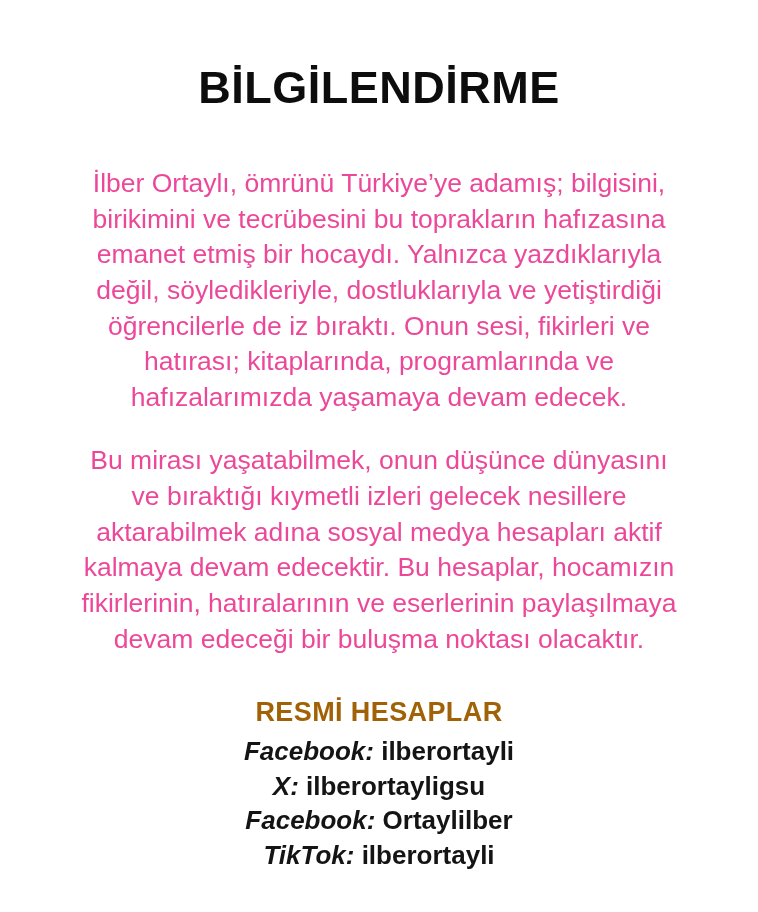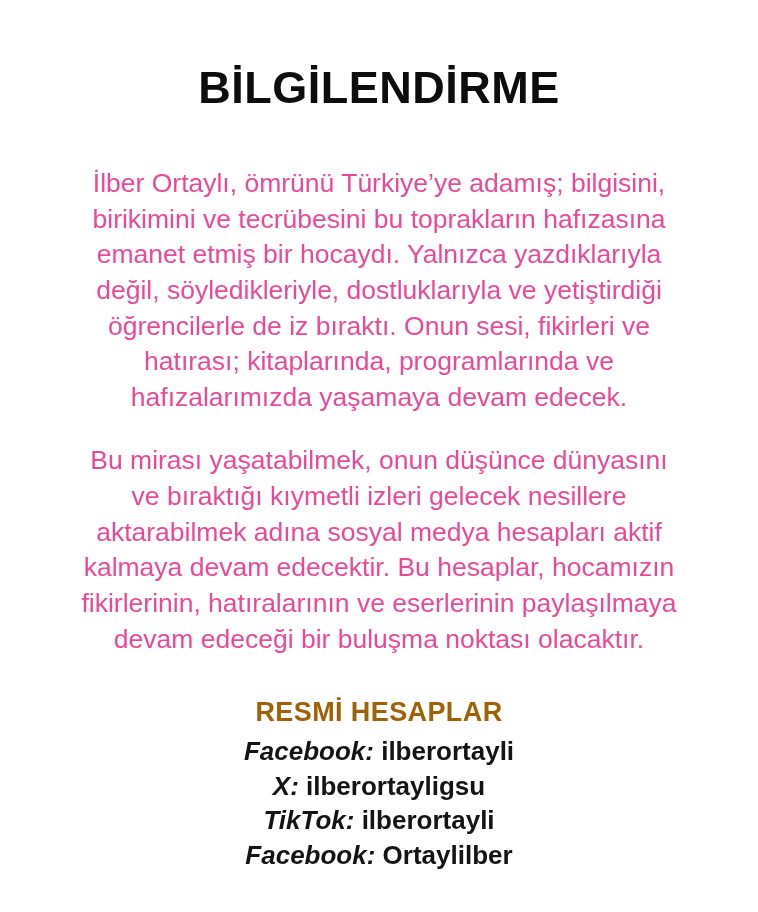--- a/index.html
+++ b/index.html
@@ -88,23 +88,23 @@
       <span class="account-label">Facebook:</span>
       <span class="account-handle">ilberortayli</span>
     </div>
 
     <div class="account-row">
       <span class="account-label">X:</span>
       <span class="account-handle">ilberortayligsu</span>
     </div>
 
     <div class="account-row">
-      <span class="account-label">TikTok:</span>
-      <span class="account-handle">ilberortayli</span>
+      <span class="account-label">Facebook:</span>
+      <span class="account-handle">Ortaylilber</span>
     </div>
 
     <div class="account-row">
-      <span class="account-label">Facebook:</span>
-      <span class="account-handle">Ortaylilber</span>
+      <span class="account-label">TikTok:</span>
+      <span class="account-handle">ilberortayli</span>
     </div>
   </div>
 
 </div>
 
 </body></html>

